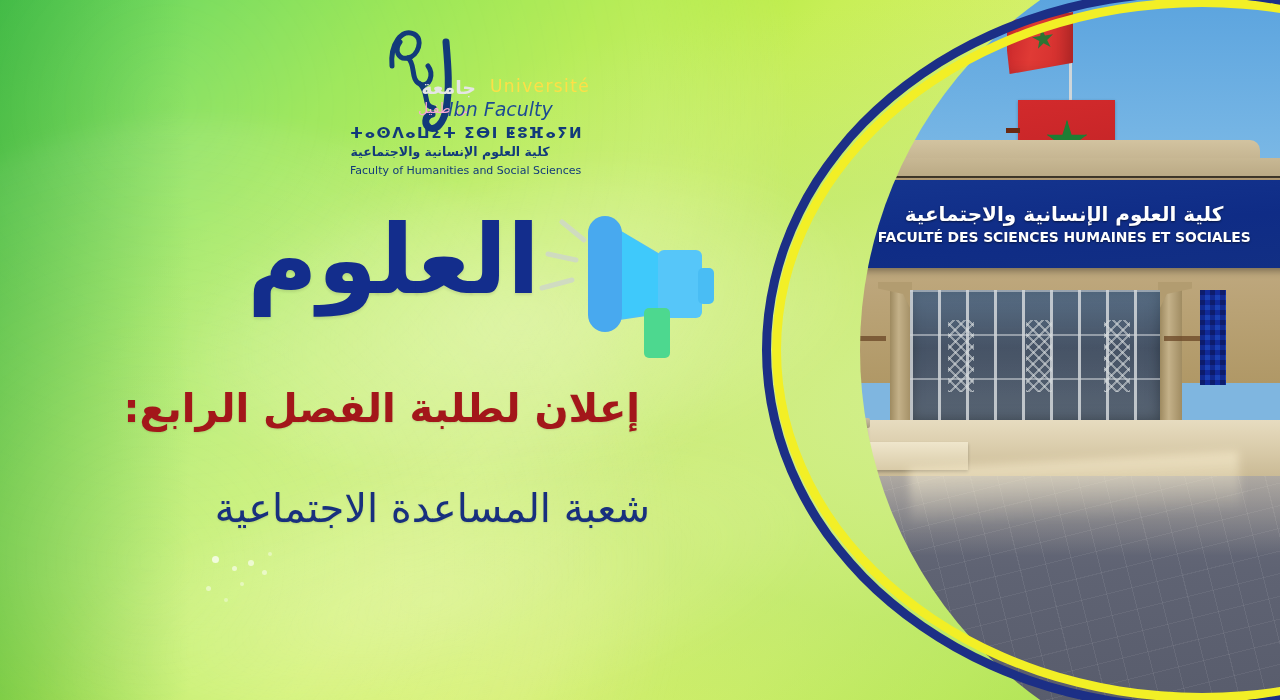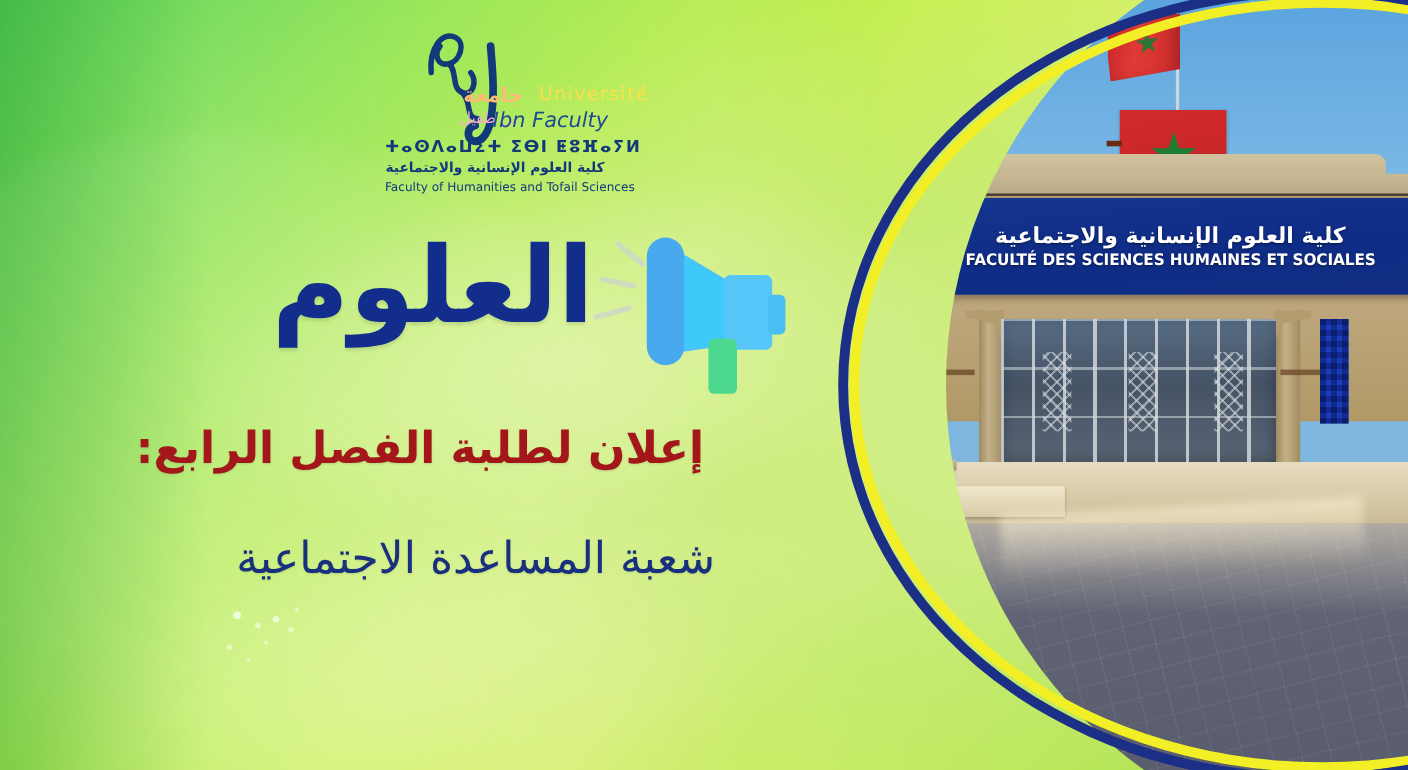--- a/index.html
+++ b/index.html
@@ -259,21 +259,21 @@
   }
 
   
   .logo{
     position:absolute; left:350px; top:14px; width:200px; height:172px;
     color:#123a7a;
   }
   .logo svg{ display:block; }
   .logo-ar-uni{
     position:absolute; right:74px; top:62px;
-    font-size:19px; font-weight:bold; color:#fdba74; direction:rtl;
+    font-size:19px; font-weight:bold; color:#e5e5e5; direction:rtl;
     letter-spacing:2px; white-space:nowrap;
   }
   .logo-fr-uni{
     position:absolute; left:104px; top:62px;
     font-size:17px; color:#fde047; letter-spacing:1.4px; white-space:nowrap;margin-left:36px;
   }
   .logo-ar-name{
     position:absolute; right:80px; top:86px;
     font-size:14px; font-weight:normal; color:#f9a8d4; direction:rtl;
     white-space:nowrap;
@@ -404,21 +404,21 @@
       <path d="M70 70 C80 80, 72 92, 84 94" fill="none" stroke="#123a7a" stroke-width="5" stroke-linecap="round"></path>
 
       <path d="M96 28 C98 52, 100 74, 96 96 C93 110, 86 116, 80 114 C74 112, 74 102, 82 100" fill="none" stroke="#123a7a" stroke-width="7" stroke-linecap="round"></path>
     </svg>
     <div class="logo-ar-uni">جامعة</div>
     <div class="logo-fr-uni">Université</div>
     <div class="logo-ar-name">بن طفيل</div>
     <div class="logo-fr-name">Ibn Faculty</div>
     <div class="logo-tif">ⵜⴰⵙⴷⴰⵡⵉⵜ ⵉⴱⵏ ⵟⵓⴼⴰⵢⵍ</div>
     <div class="logo-fac-ar">كلية العلوم الإنسانية والاجتماعية</div>
-    <div class="logo-fac-en">Faculty of Humanities and Tofail Sciences</div>
+    <div class="logo-fac-en">Faculty of Humanities and Social Sciences</div>
   </div>
 
   <div class="headline">العلوم</div>
 
   <div class="mega">
     <svg width="190" height="170" viewBox="0 0 190 170" aria-hidden="true">
 
       <g stroke="#cfd8c8" stroke-width="5" stroke-linecap="round" opacity="0.85">
         <line x1="26" y1="26" x2="48" y2="44"></line>
         <line x1="12" y1="58" x2="40" y2="64"></line>

